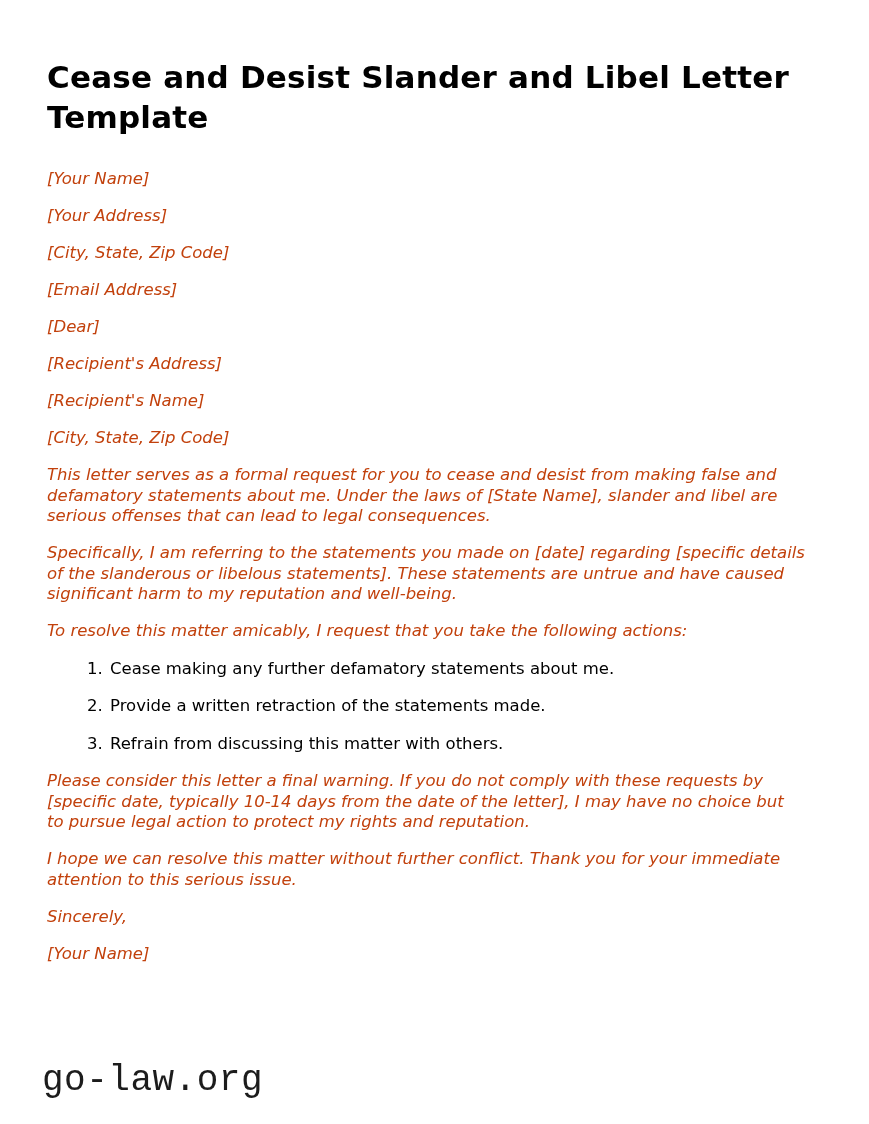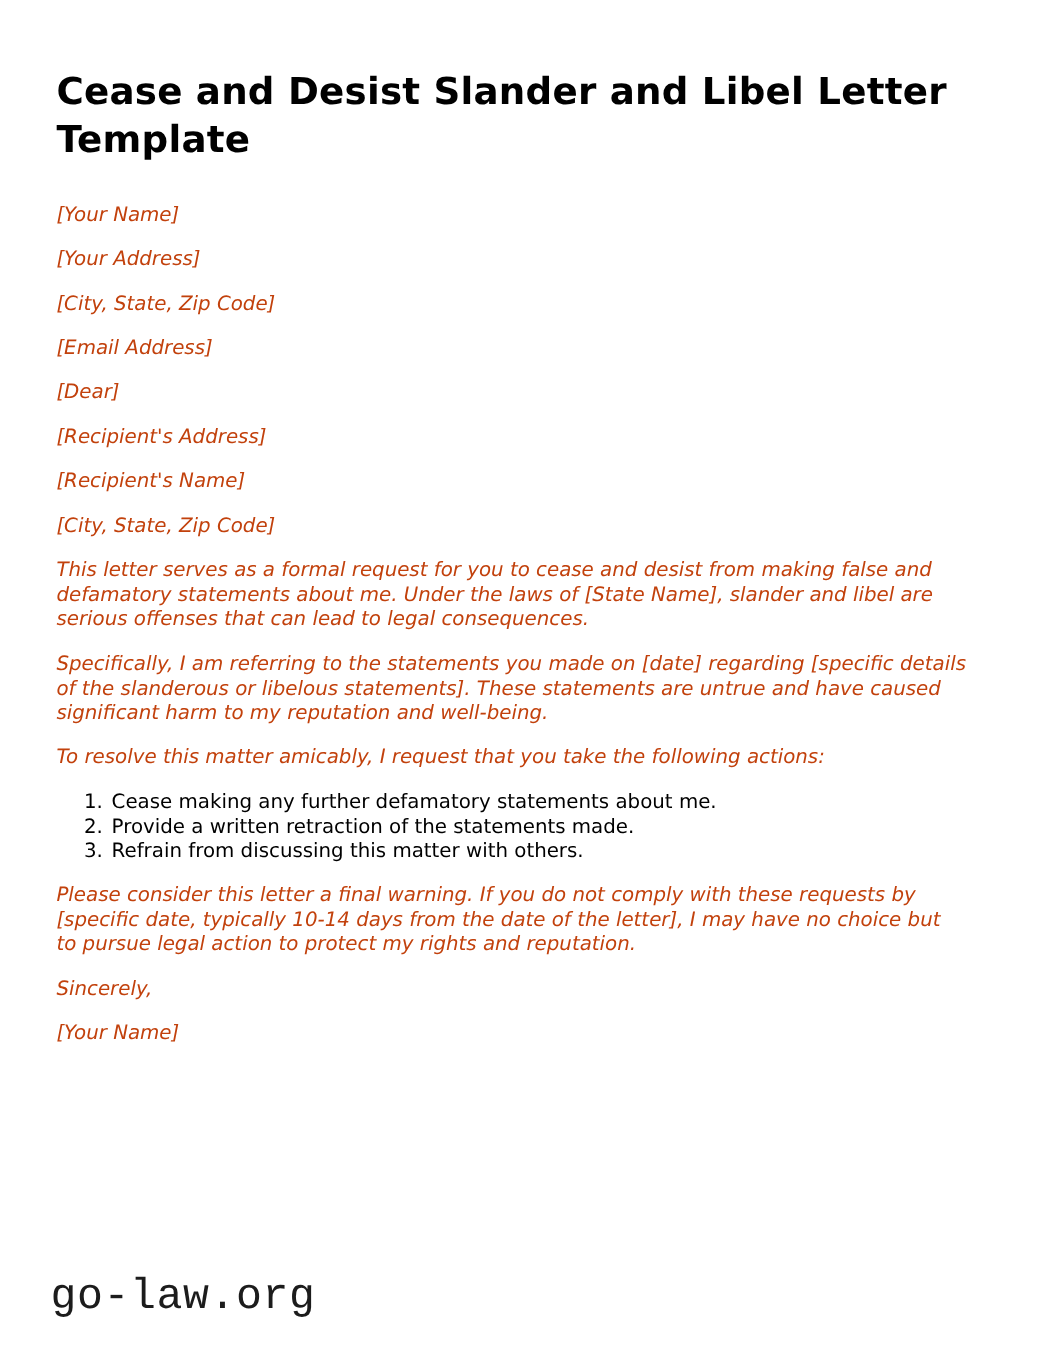--- a/index.html
+++ b/index.html
@@ -45,21 +45,21 @@
     font-style: italic;
   }
   ol.actions {
     margin: 0 0 16.5px 0;
     padding-left: 44px;
     font-size: 16.5px;
     line-height: 20.5px;
     color: #000000;
   }
   ol.actions li {
-    margin: 0;
+    margin: 17px;
     padding-left: 2px;
   }
   .footer-brand {
     position: absolute;
     top: 1060px;
     left: 28px;
     font-family: "Liberation Mono", monospace;
     font-size: 36px;
     line-height: 42px;
     letter-spacing: 0.5px;
@@ -90,20 +90,21 @@
     <p class="para">Specifically, I am referring to the statements you made on [date] regarding [specific details of the slanderous or libelous statements]. These statements are untrue and have caused significant harm to my reputation and well-being.</p>
     <p class="para">To resolve this matter amicably, I request that you take the following actions:</p>
 
     <ol class="actions">
       <li>Cease making any further defamatory statements about me.</li>
       <li>Provide a written retraction of the statements made.</li>
       <li>Refrain from discussing this matter with others.</li>
     </ol>
 
     <p class="para">Please consider this letter a final warning. If you do not comply with these requests by [specific date, typically 10-14 days from the date of the letter], I may have no choice but to pursue legal action to protect my rights and reputation.</p>
+    <p class="para">I hope we can resolve this matter without further conflict. Thank you for your immediate attention to this serious issue.</p>
 
     <p class="line">Sincerely,</p>
     <p class="line">[Your Name]</p>
 
   </div>
 
   <div class="footer-brand">go-law.org</div>
 </div>
 
 </body></html>

